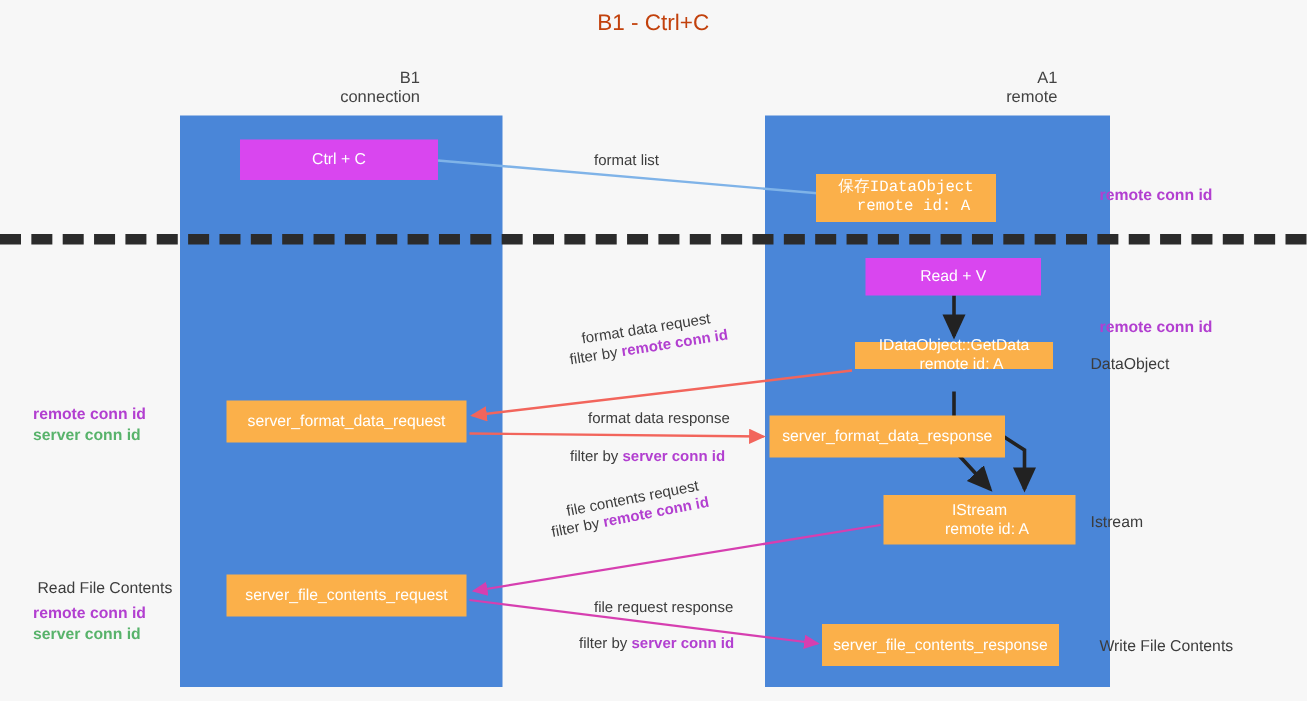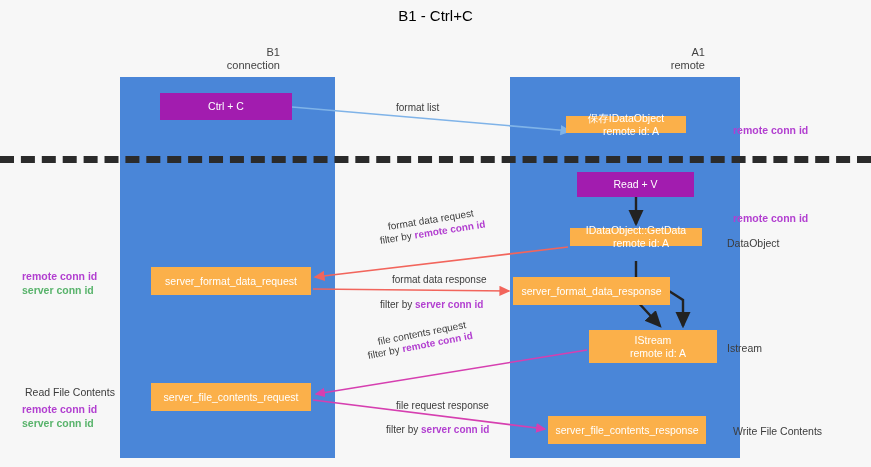--- a/index.html
+++ b/index.html
@@ -12,21 +12,21 @@
     overflow:hidden;
   }
   #stage{position:absolute;left:0;top:0;width:871px;height:467px;}
   .abs{position:absolute;}
 
   
   #title{
     left:0;top:6px;width:871px;
     text-align:center;
     font-size:15px;line-height:19px;
-    color:#000000;
+    color:#c2410c;
   }
 
   
   .col-head{
     font-size:11px;line-height:13px;text-align:right;color:#434343;
   }
   #head-b1{left:155px;top:46px;width:125px;}
   #head-a1{left:555px;top:46px;width:150px;}
 
   
@@ -39,26 +39,26 @@
     position:absolute;
     box-sizing:border-box;
     display:flex;flex-direction:column;
     align-items:center;justify-content:center;
     color:#ffffff;
     font-size:10.5px;line-height:13px;
     text-align:center;
     padding:2px 4px;
     z-index:6;
   }
-  .node.green{background:#a21caf;}
+  .node.green{background:#d946ef;}
   .node.orange{background:#fbb04a;}
   .node .l2{display:block;margin-left:10px;}
 
   #n-ctrlc{left:160px;top:93px;width:132px;height:27px;}
-  #n-idataobject{left:566px;top:116px;width:120px;height:17px;}
+  #n-idataobject{left:544px;top:116px;width:120px;height:32px;font-family:Liberation Mono, monospace;}
   #n-ctrlv{left:577px;top:172px;width:117px;height:25px;}
   #n-getdata{left:570px;top:228px;width:132px;height:18px;}
   #n-sfdreq{left:151px;top:267px;width:160px;height:28px;}
   #n-sfdres{left:513px;top:277px;width:157px;height:28px;}
   #n-istream{left:589px;top:330px;width:128px;height:33px;}
   #n-sfcreq{left:151px;top:383px;width:160px;height:28px;}
   #n-sfcres{left:548px;top:416px;width:158px;height:28px;}
 
   
   #dash{

